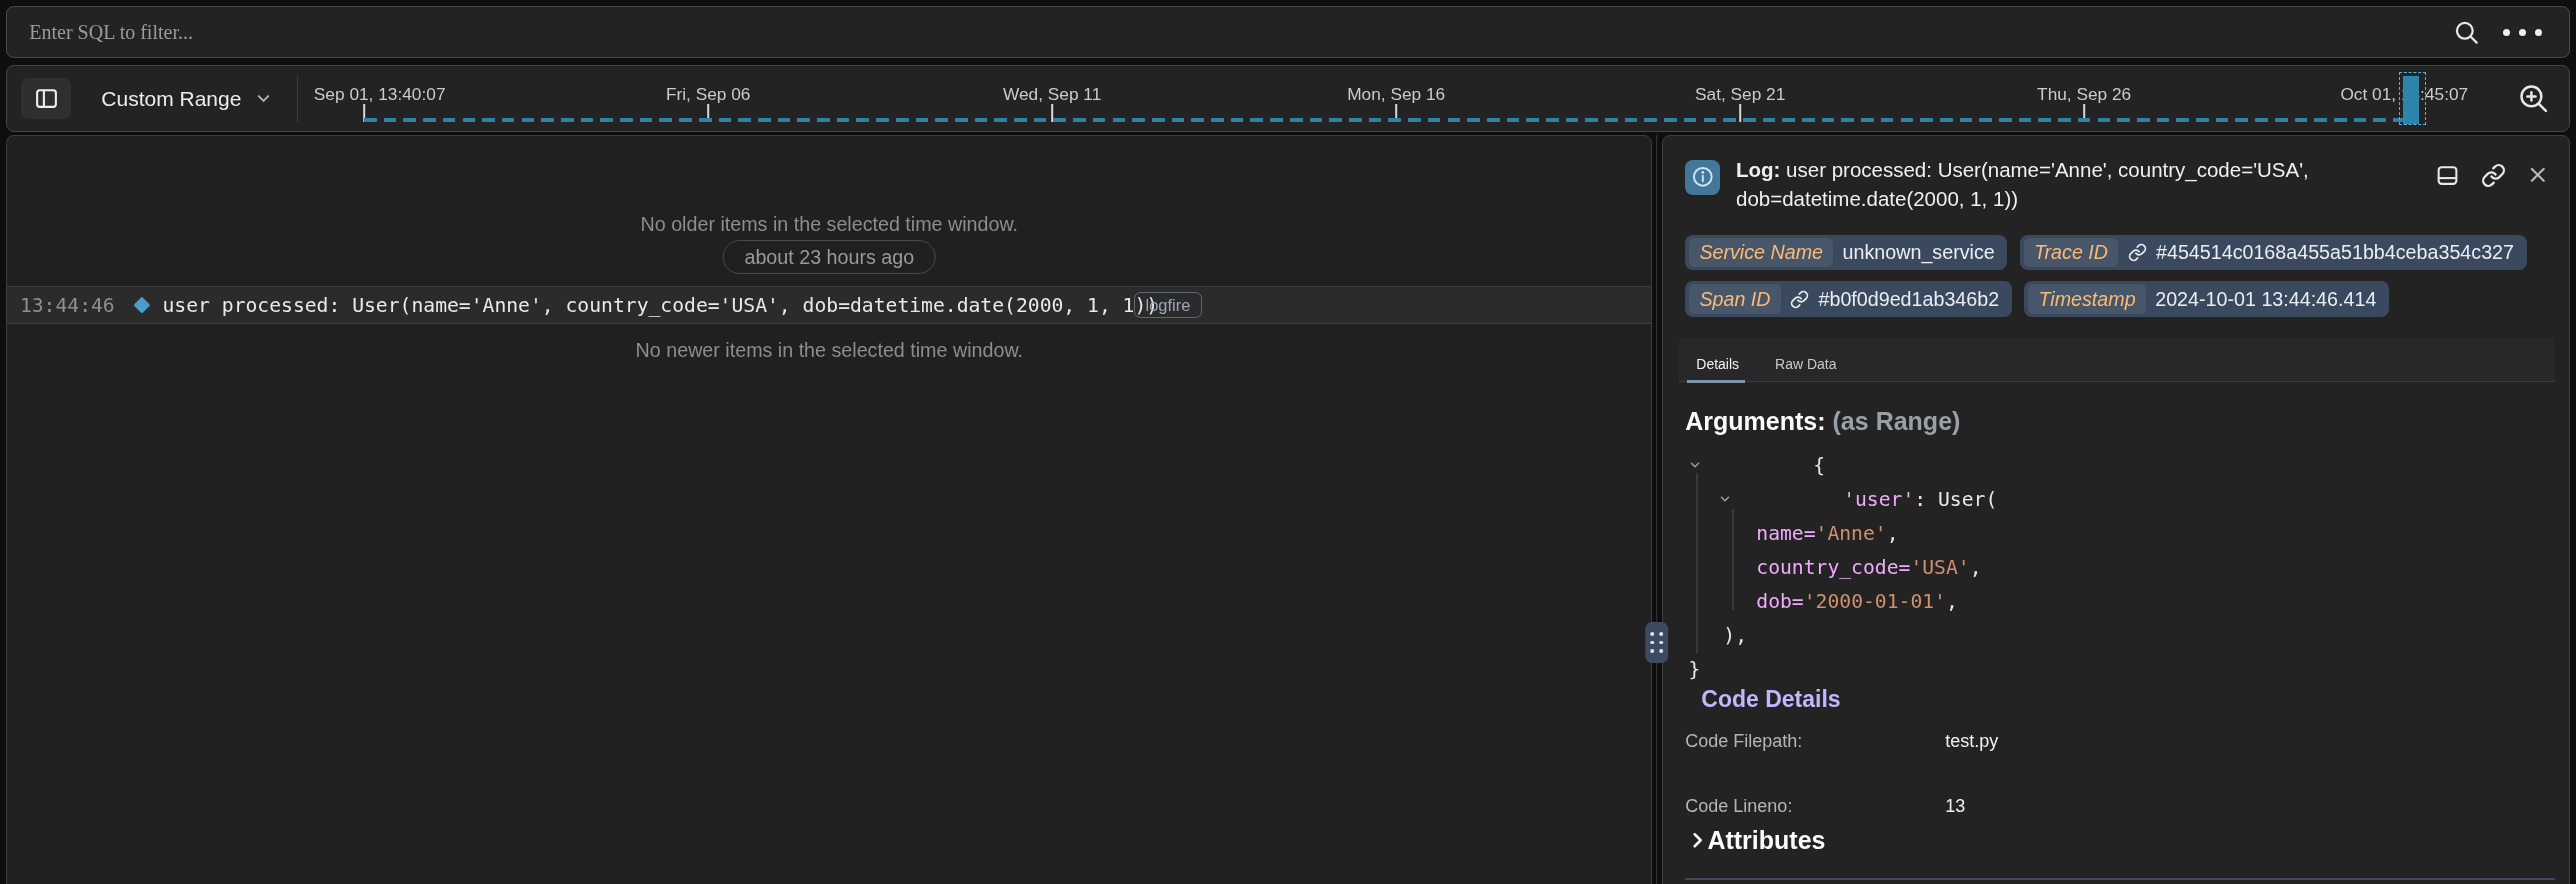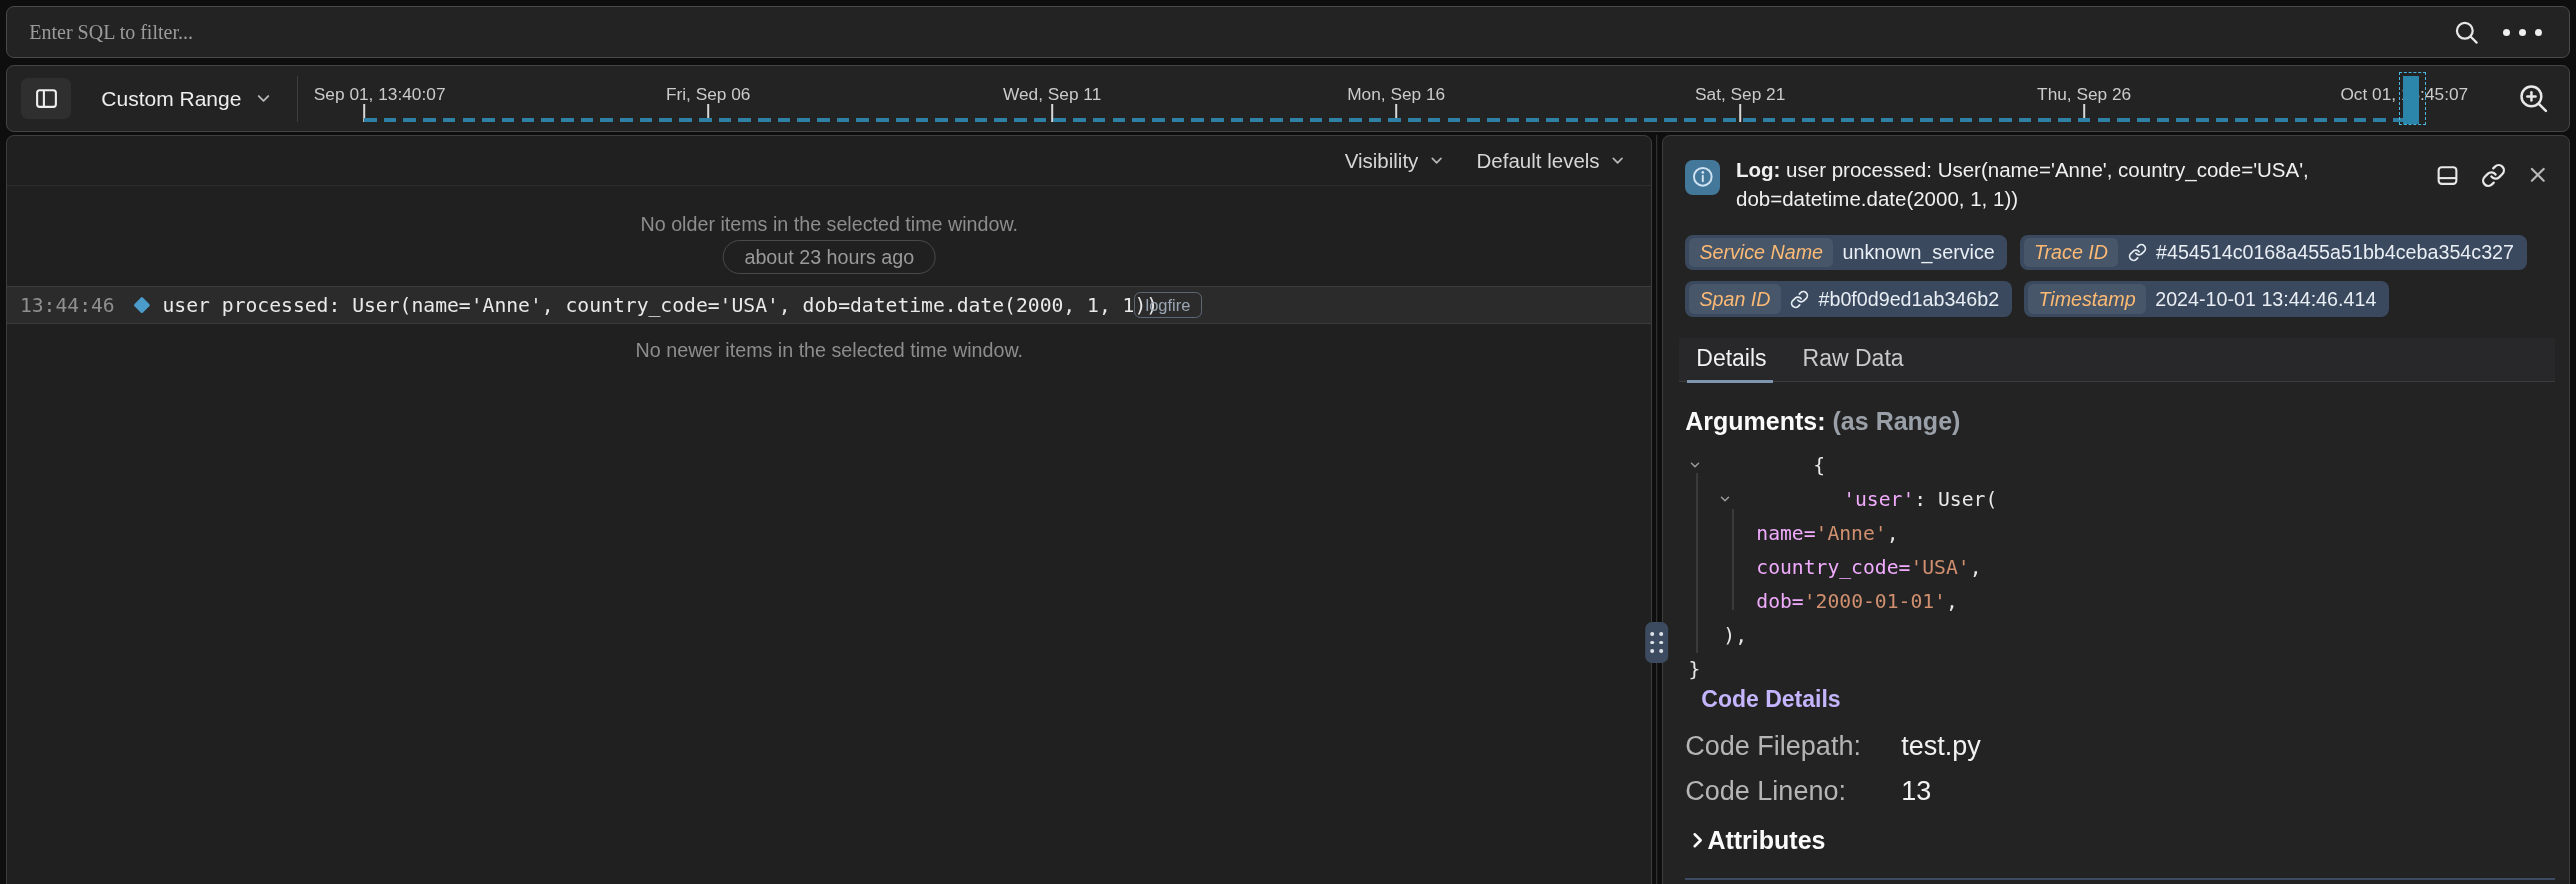--- a/index.html
+++ b/index.html
@@ -127,21 +127,21 @@
     display:inline-flex; align-items:center; gap:9.4px;
     background:#3a495d; border-radius:7.9px; padding:3.1px 12.6px 3.1px 3.9px;
     font-size:19.7px; color:#e9eef5; cursor:pointer; white-space:nowrap;
   }
   .badge-label { font-style:italic; background:#475669; border-radius:5.5px; padding:3.1px 10.2px; color:#fdba74; }
   .badge .link-ic { color:#e3eaf2; }
 
   .tabs {
     position:absolute; top:202px; left:15.7px; right:14px; height:43px;
     background:#28282a; border-bottom:1.6px solid #3c3c3c;
-    display:flex; align-items:flex-end; gap:36px; padding-left:17.3px; font-size:23px;
+    display:flex; align-items:flex-end; gap:36px; padding-left:17.3px; font-size:14px;
   }
   .tab { padding-bottom:9.4px; position:relative; cursor:pointer; color:#c9c9c9; }
   .tab.active { color:#f2f2f2; }
   .tab.active::after {
     content:""; position:absolute; left:-9.4px; right:-6.3px; bottom:-1.6px; height:2.4px; background:#7e95ad;
   }
 
   .args-head { position:absolute; top:271px; left:22px; font-size:25px; font-weight:bold; color:#fafafa; }
   .args-sub { color:#9aa0a8; }
 
@@ -157,21 +157,21 @@
   .cl6 { padding-left:38px; }
   .ck { color:#f0abfc; }
   .cs { color:#d0906f; }
   .guide { position:absolute; width:1.6px; background:#3a3a3a; }
   .guide1 { left:11px; top:25px; height:180px; }
   .guide2 { left:47px; top:61px; height:101px; }
 
   .cd-head { position:absolute; top:550px; left:22px; font-size:23px; font-weight:bold; color:#c4b5fd;margin-left:16px; }
   .cd-rows {
     position:absolute; top:595px; left:22px;
-    display:grid; grid-template-columns:216px auto; row-gap:14px; font-size:27px;
+    display:grid; grid-template-columns:216px auto; row-gap:14px; font-size:18px;gap:44px;
   }
   .cd-label { color:#b5b5b5; }
   .cd-value { color:#f2f2f2; }
 
   .attributes {
     position:absolute; top:690px; left:23.6px;
     display:flex; align-items:center; gap:0;
     font-size:25px; font-weight:bold; color:#fafafa; cursor:pointer;
   }
   .rp-divider { position:absolute; top:742px; left:22px; right:14px; height:1.6px; background:#3c4b62; }
@@ -242,38 +242,20 @@
         <line x1="16" y1="16" x2="21" y2="21"></line>
       <line x1="10.5" y1="7.5" x2="10.5" y2="13.5"></line>
         <line x1="7.5" y1="10.5" x2="13.5" y2="10.5"></line>
     </svg>
   </span>
 </div>
 
 <div class="main">
 
   <section class="left-panel">
-    <div class="lp-header">
-      <div class="dropdown">
-        <span>Visibility</span>
-        <span class="chev">
-          <svg width="17.3" height="17.3" viewBox="0 0 24 24" fill="none" stroke="currentColor" stroke-width="2.4" stroke-linecap="round" stroke-linejoin="round">
-              <polyline points="6 9 12 15 18 9"></polyline>
-            </svg>
-        </span>
-      </div>
-      <div class="dropdown">
-        <span>Default levels</span>
-        <span class="chev">
-          <svg width="17.3" height="17.3" viewBox="0 0 24 24" fill="none" stroke="currentColor" stroke-width="2.4" stroke-linecap="round" stroke-linejoin="round">
-              <polyline points="6 9 12 15 18 9"></polyline>
-            </svg>
-        </span>
-      </div>
-    </div>
 
     <div class="centered-note no-older">No older items in the selected time window.</div>
     <div class="time-pill">about 23 hours ago</div>
 
     <div class="log-row">
       <span class="log-time">13:44:46</span>
       <span class="diamond"></span>
       <span class="log-msg">user processed: User(name='Anne', country_code='USA', dob=datetime.date(2000, 1, 1))</span>
       <span class="log-tag">logfire</span>
     </div>

